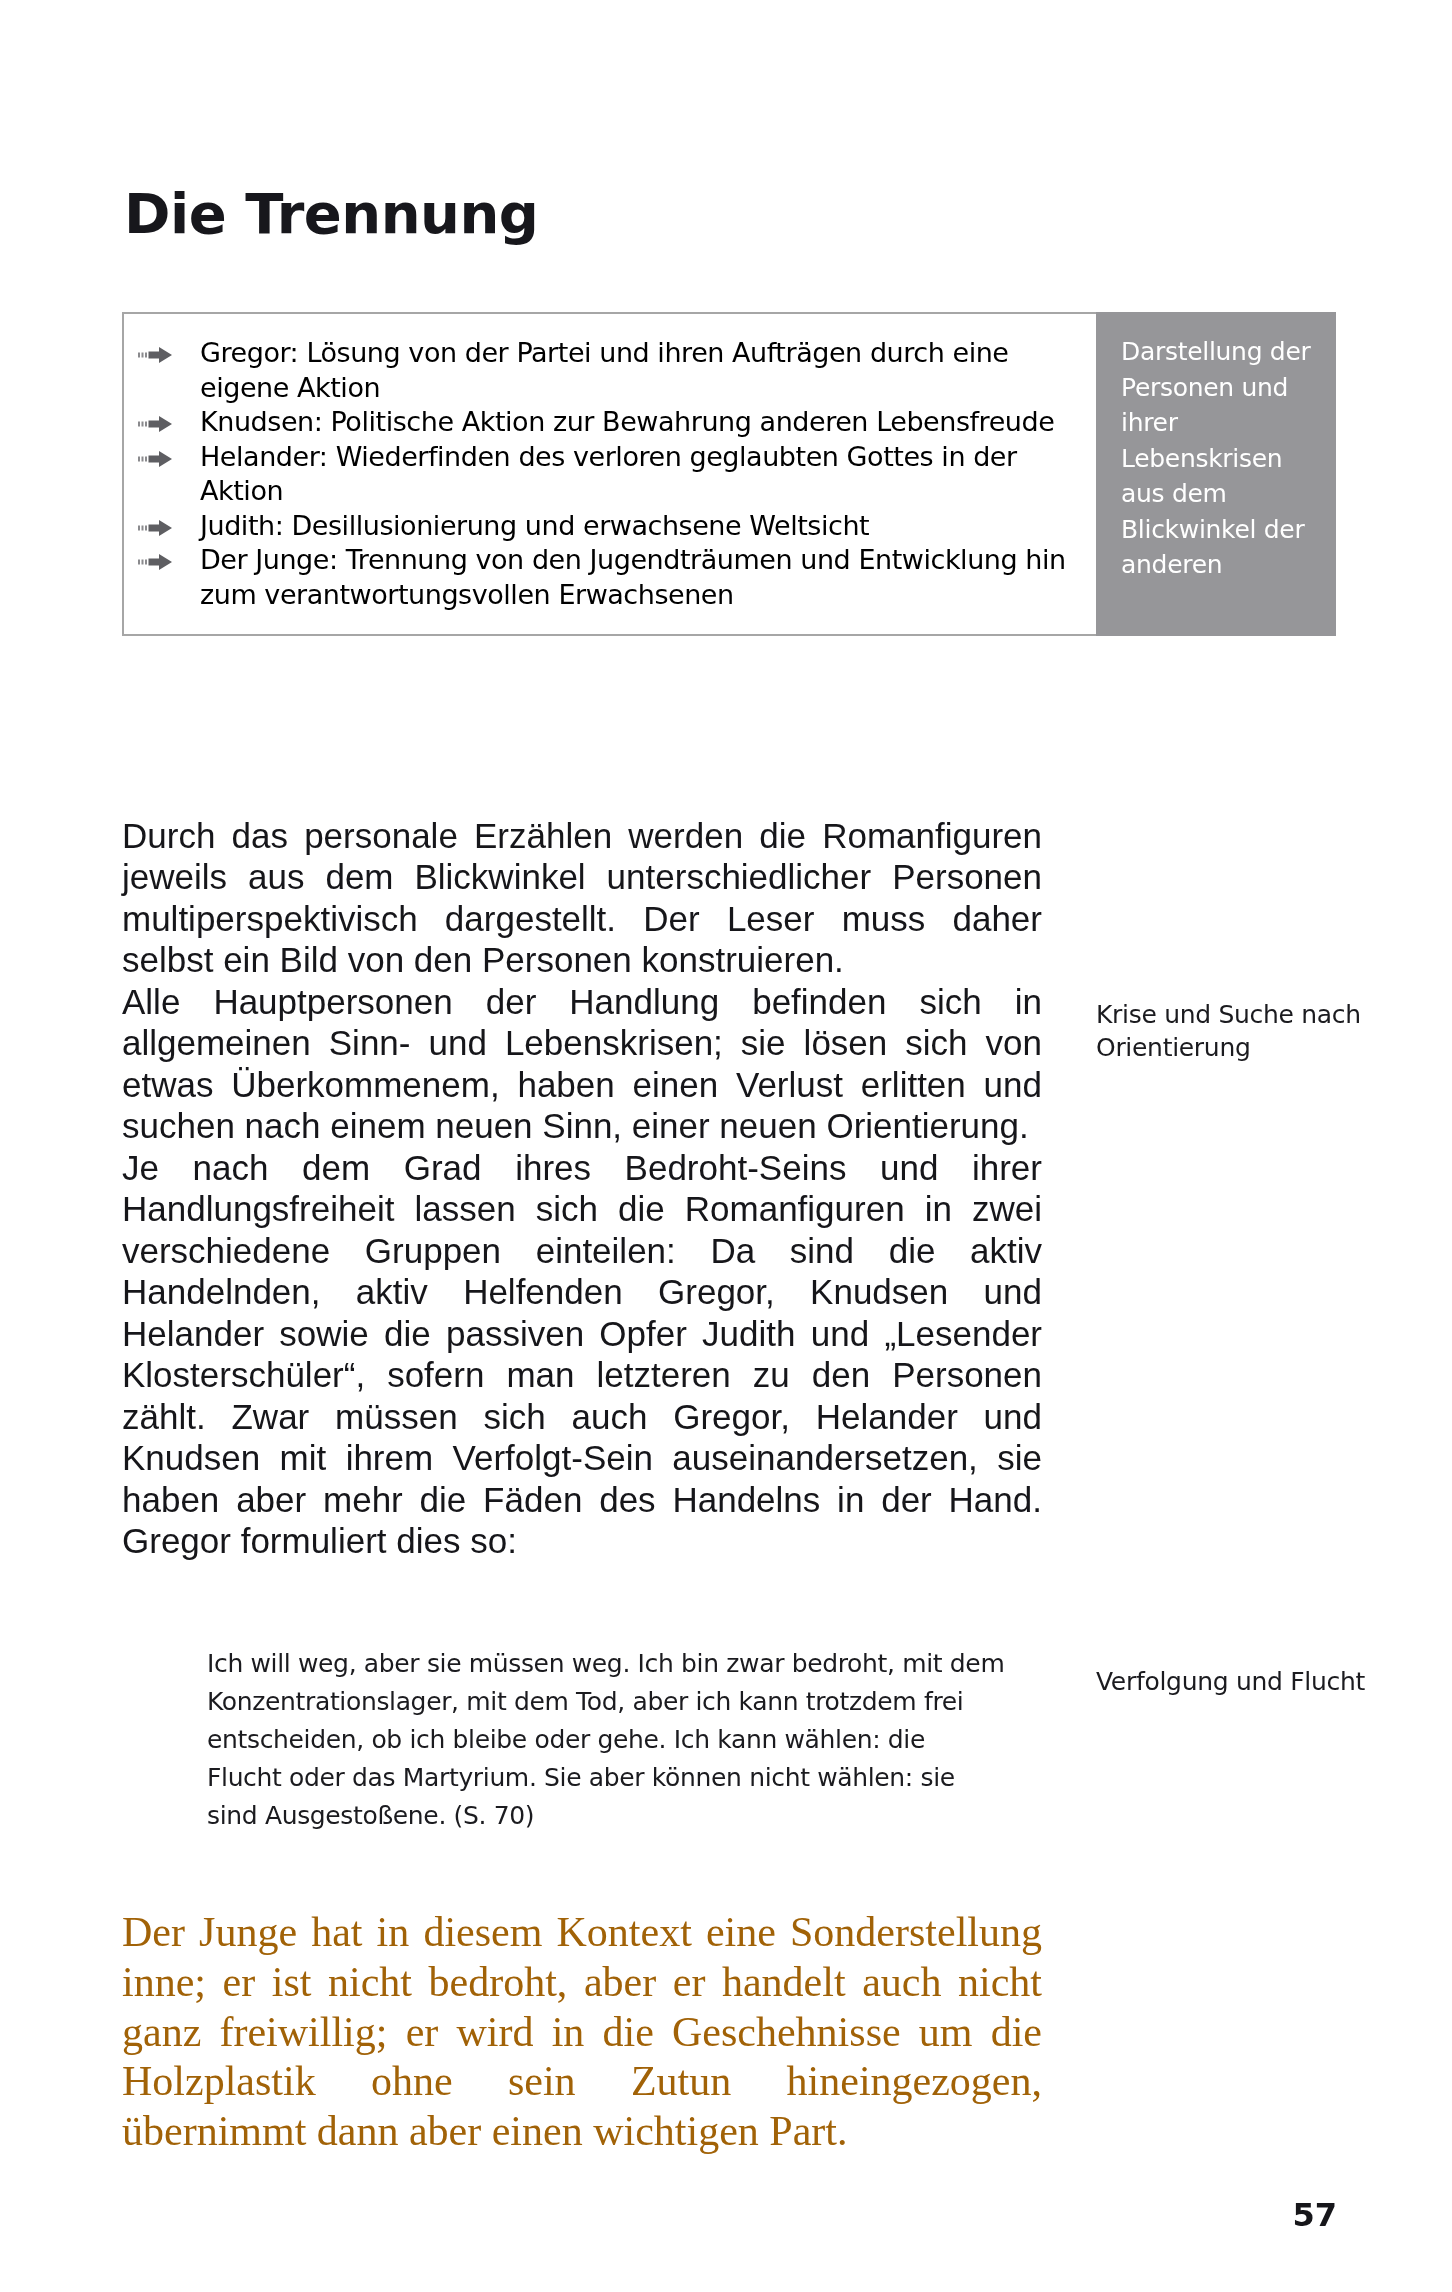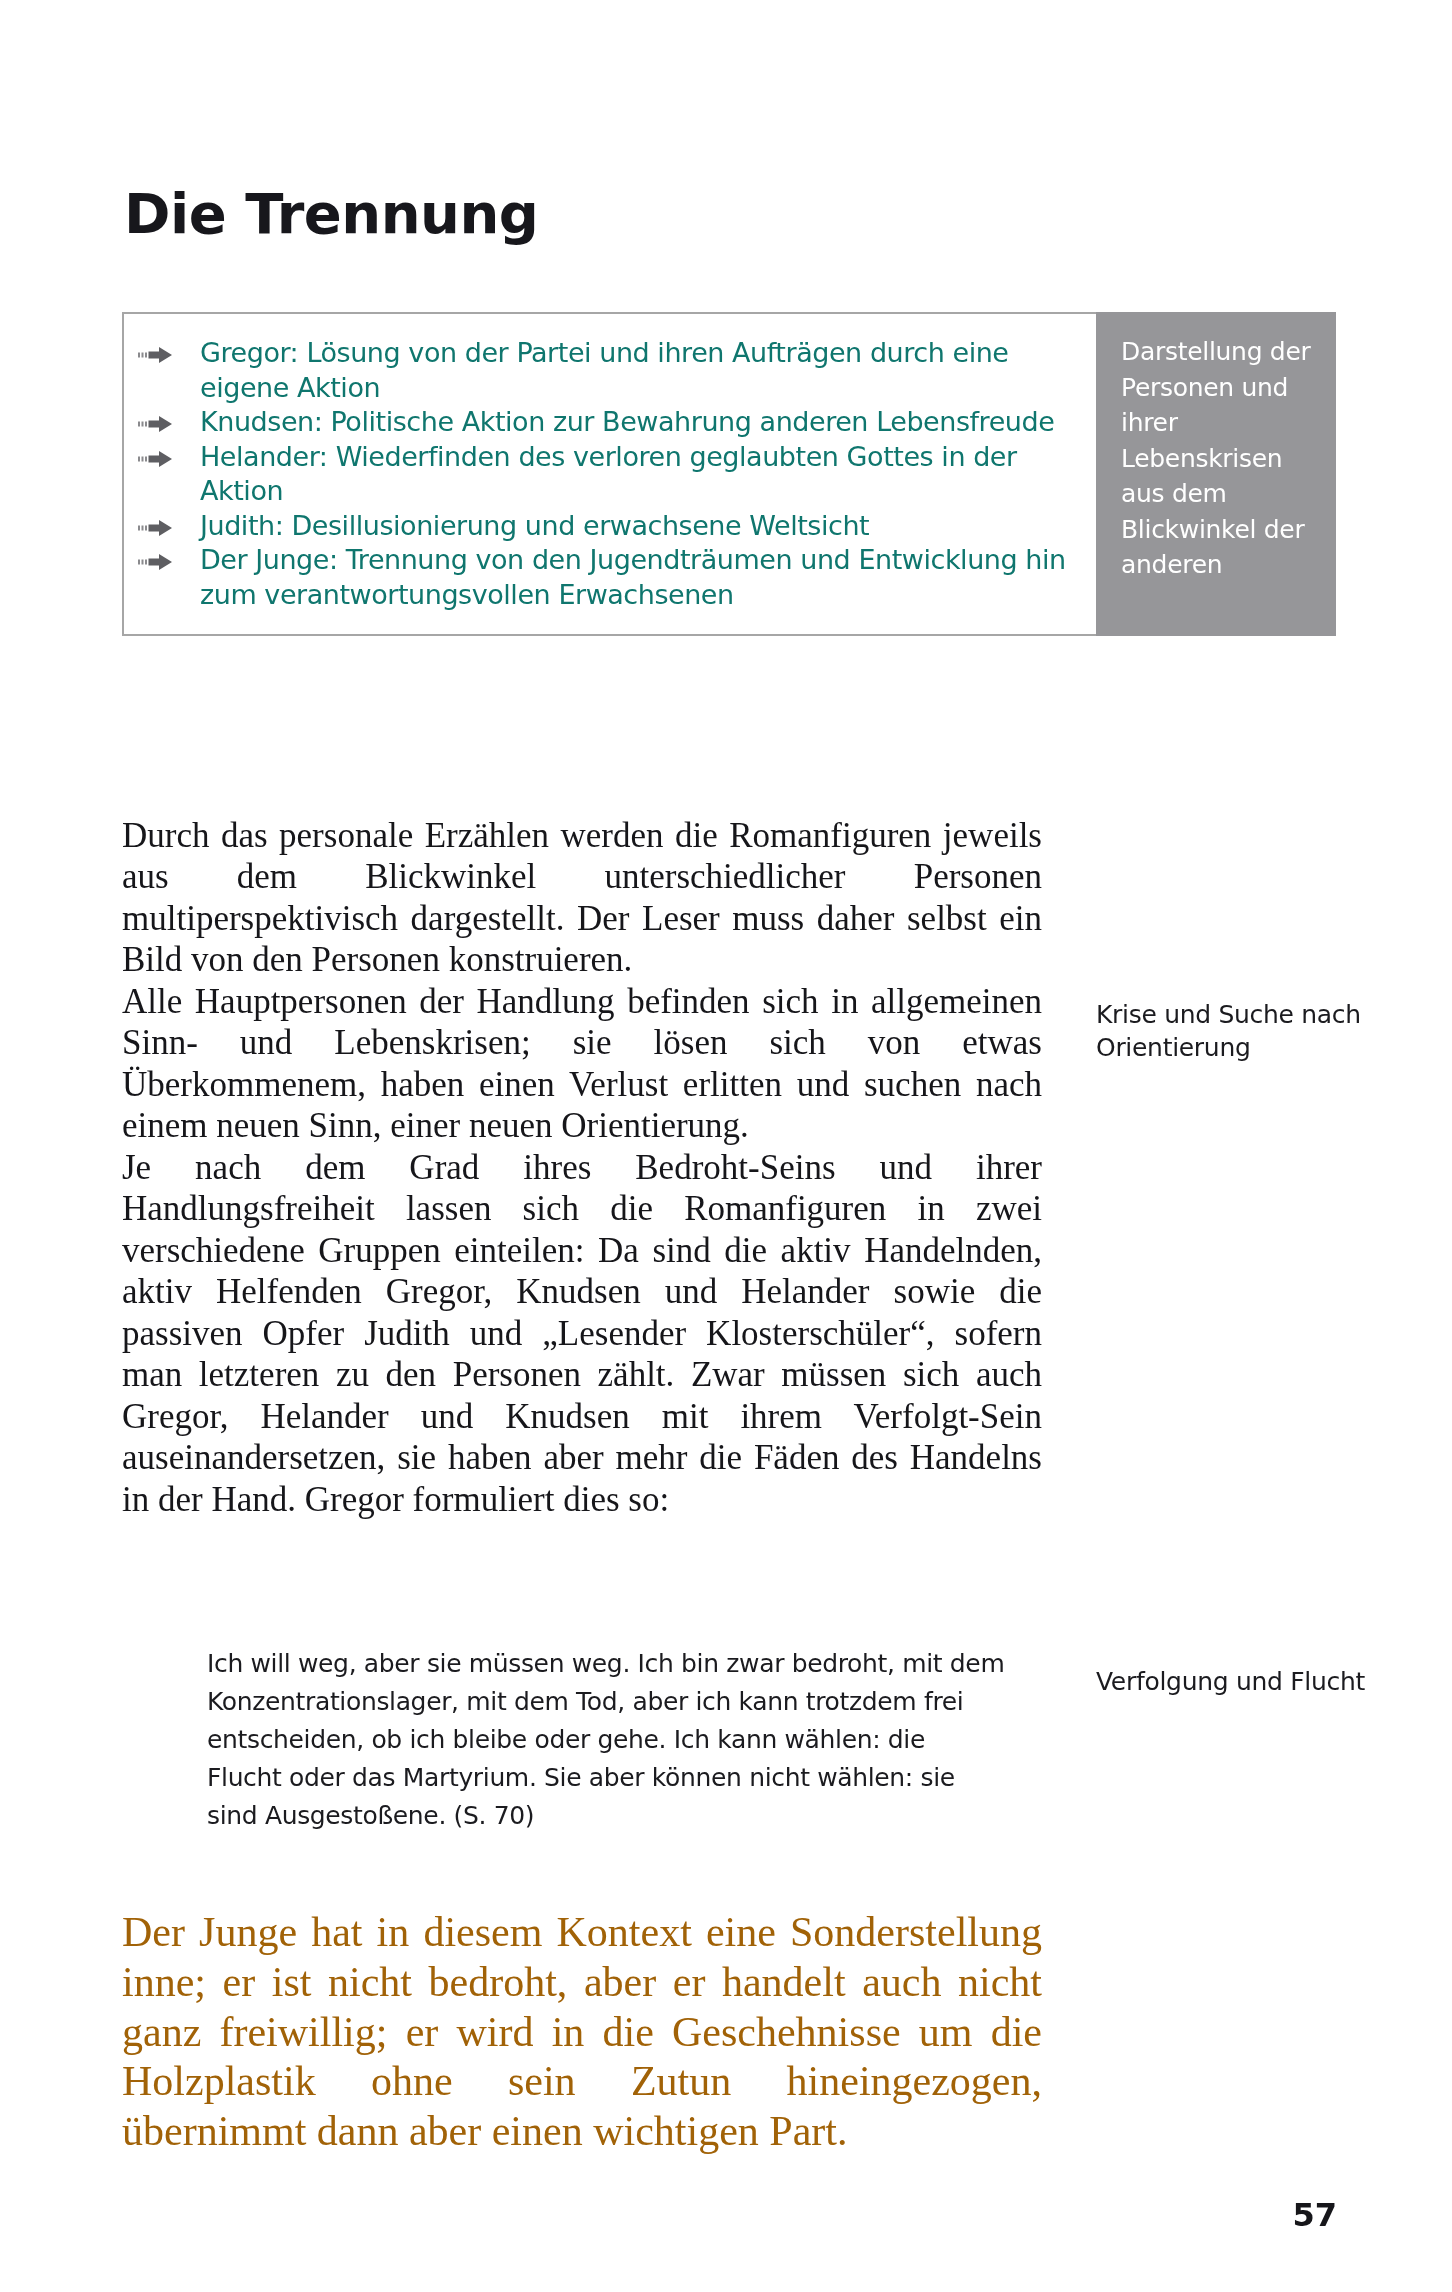--- a/index.html
+++ b/index.html
@@ -56,21 +56,21 @@
     list-style: none;
     margin: 0;
     padding: 0;
   }
   .bullet-item {
     display: flex;
     align-items: flex-start;
     font-family: "DejaVu Sans", sans-serif;
     font-size: 27px;
     line-height: 1.28;
-    color: #0f766e;
+    color: #000000;
     letter-spacing: -0.45px;
   }
   .bullet-icon {
     flex: 0 0 auto;
     width: 62px;
     padding-top: 11px;
     display: block;
   }
   .bullet-icon svg { display: block; }
   .bullet-text { flex: 1 1 auto; }
@@ -88,21 +88,21 @@
   }
 
   
   .body-col {
     position: absolute;
     left: 122px;
     top: 815px;
     width: 920px;
   }
   .body-par {
-    font-family: Liberation Serif, serif;
+    font-family: Liberation Sans, sans-serif;
     font-size: 35px;
     line-height: 1.185;
     text-align: justify;
     color: #16161a;
     margin: 0;
     letter-spacing: 0px;
   }
   .body-par + .body-par { margin-top: 0; }
 
   

